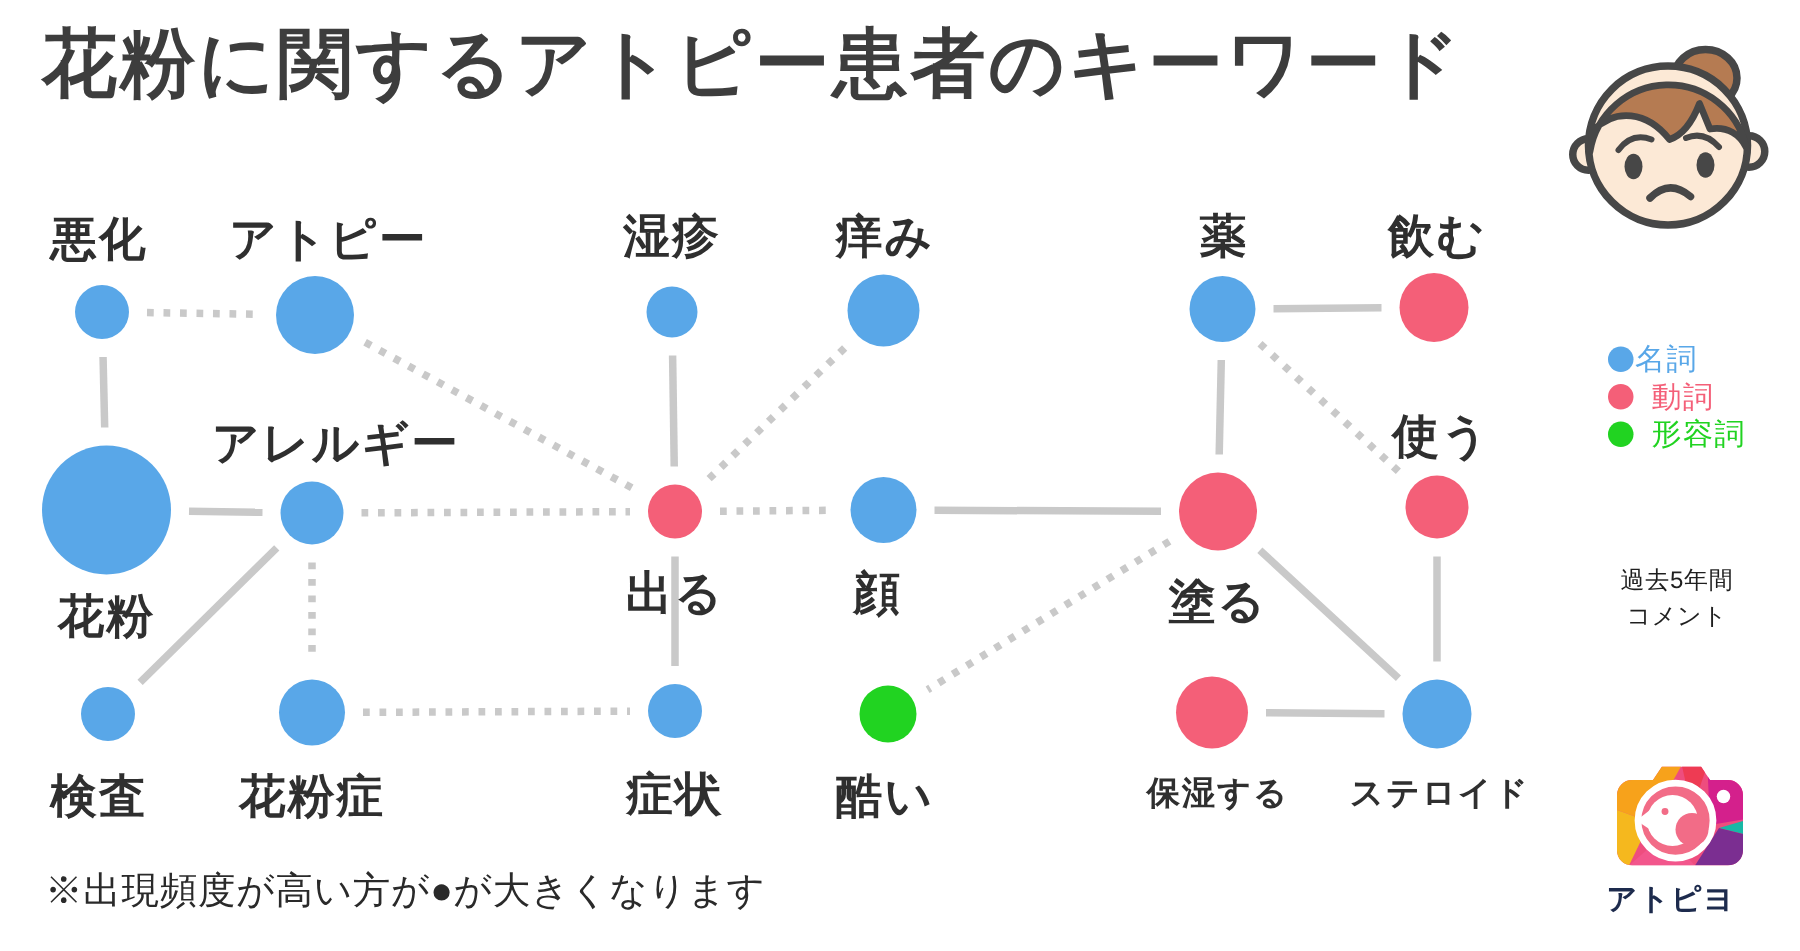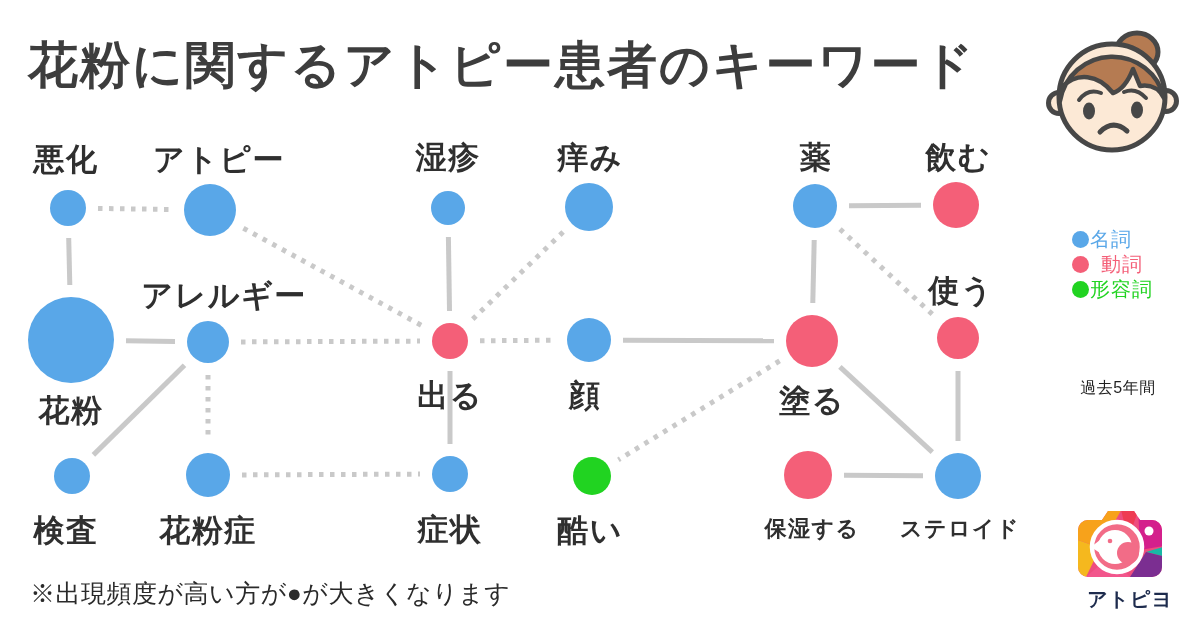--- a/index.html
+++ b/index.html
@@ -1,39 +1,39 @@
 <!DOCTYPE html>
 <html><head>
 <meta charset="utf-8">
 <style>
   html,body{margin:0;padding:0;background:#fff;}
   .canvas{
     position:relative;width:1200px;height:634px;background:#ffffff;
     overflow:hidden;font-family:"Liberation Sans",sans-serif;color:#2f2f2f;
   }
   .page-title{
-    position:absolute;left:28px;top:32px;width:1010px;
+    position:absolute;left:28px;top:9px;width:1010px;
     font-size:50px;font-weight:bold;color:#3d3d3d;letter-spacing:2px;white-space:nowrap;
   }
   #graph-svg{position:absolute;left:0;top:0;}
   .legend{position:absolute;left:1072px;top:227px;}
   .legend-row{display:flex;align-items:center;height:25px;}
   .legend-dot{width:17px;height:17px;border-radius:50%;flex:0 0 17px;margin-right:1px;}
   .legend-label{font-size:20px;font-weight:500;letter-spacing:1px;white-space:nowrap;}
   .survey-block{
     position:absolute;left:1052px;top:376px;width:132px;text-align:center;
     font-size:16px;line-height:23.5px;color:#1f1f1f;letter-spacing:0.5px;
   }
   .note{
     position:absolute;left:30px;top:577px;font-size:25px;color:#2a2a2a;letter-spacing:0.5px;white-space:nowrap;
   }
   .avatar-svg{position:absolute;left:1040px;top:10px;}
   .logo-svg{position:absolute;left:1070px;top:503px;}
   .logo-text{
-    position:absolute;left:1071px;top:586px;width:102px;text-align:right;
+    position:absolute;left:1071px;top:586px;width:102px;text-align:left;
     font-size:20px;font-weight:bold;color:#1d2b4d;letter-spacing:1px;white-space:nowrap;
   }
 </style>
 </head>
 <body>
 
 <div class="canvas">
 
   <div class="page-title">花粉に関するアトピー患者のキーワード</div>
 
@@ -117,26 +117,27 @@
     <div class="legend-row">
       <span class="legend-dot" style="background: rgb(89, 167, 232);"></span>
       <span class="legend-label" style="color: rgb(89, 167, 232);">名詞</span>
     </div>
     <div class="legend-row">
       <span class="legend-dot" style="background: rgb(244, 95, 120);"></span>
       <span class="legend-label" style="color: rgb(244, 95, 120); margin-left: 11px;">動詞</span>
     </div>
     <div class="legend-row">
       <span class="legend-dot" style="background: rgb(33, 211, 33);"></span>
-      <span class="legend-label" style="color: rgb(33, 211, 33);">形容詞</span>
+      <span class="legend-label" style="color: rgb(33, 211, 33); margin-left: 11px;">形容詞</span>
     </div>
   </div>
 
   <div class="survey-block">
     <div>過去5年間</div>
+    <div>コメント</div>
   </div>
 
   <div class="note">※出現頻度が高い方が●が大きくなります</div>
 
   <svg class="logo-svg" width="104" height="100" viewBox="1070 503 104 100">
     <defs>
       <clipPath id="cambody">
         <path d="M 1088,520 h 14 l 6,-9 h 26 l 6,9 h 12 a 10,10 0 0 1 10,10 v 37 a 10,10 0 0 1 -10,10 h -64 a 10,10 0 0 1 -10,-10 v -37 a 10,10 0 0 1 10,-10 Z"></path>
       </clipPath>
     </defs>

